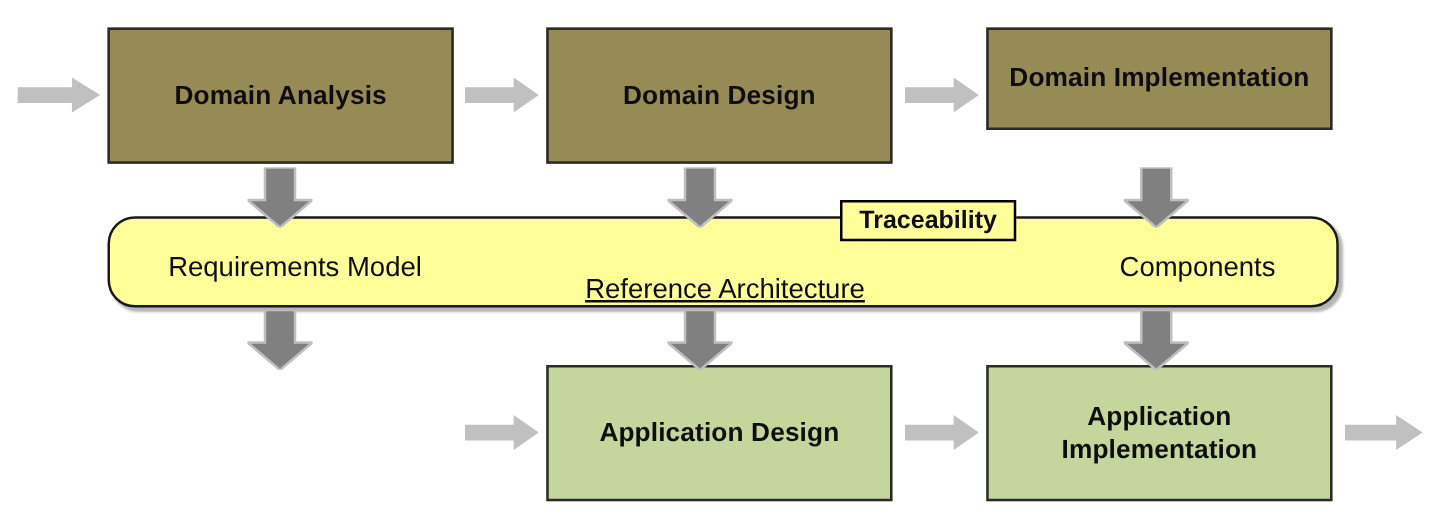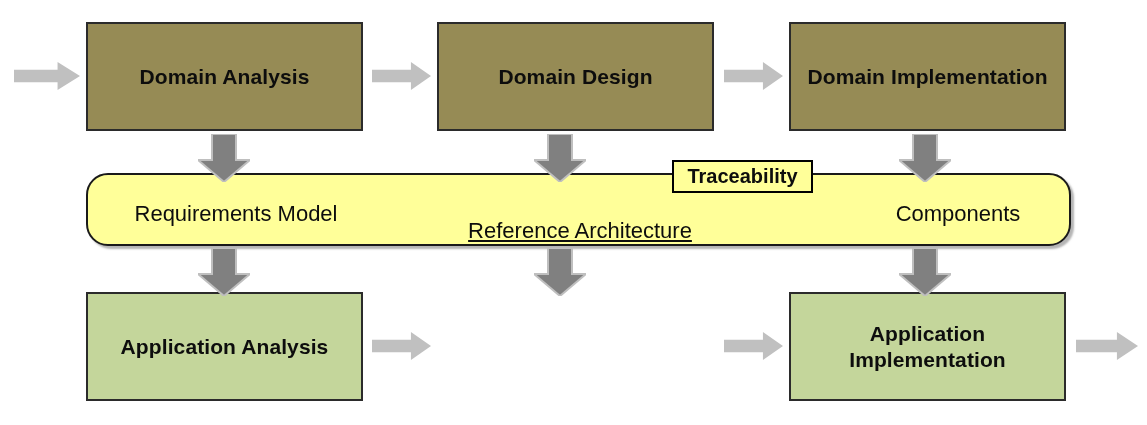--- a/index.html
+++ b/index.html
@@ -81,38 +81,38 @@
 <div id="diagram">
 
   <div class="pbox domain" id="box-domain-analysis" style="left: 86px; top: 22px; width: 277px; height: 109px;">
     <span>Domain Analysis</span>
   </div>
 
   <div class="pbox domain" id="box-domain-design" style="left: 437px; top: 22px; width: 277px; height: 109px;">
     <span>Domain Design</span>
   </div>
 
-  <div class="pbox domain" id="box-domain-implementation" style="left: 789px; top: 22px; width: 277px; height: 109px;">
+  <div class="pbox domain" id="box-domain-implementation" style="left: 789px; top: 22px; width: 277px; height: 82px;">
     <span>Domain Implementation</span>
   </div>
 
   <div id="artifact-band" style="left: 86px; top: 173px; width: 985px; height: 73px;"></div>
 
   <div class="artifact-label" id="label-requirements-model" style="top: 201px; left: 236px; width: auto; text-align: left; transform: translateX(-50%);">Requirements Model</div>
   <div class="artifact-label" id="label-reference-architecture" style="top: 218px; left: 580px; width: auto; text-align: left; transform: translateX(-50%); text-decoration: underline;">Reference Architecture</div>
   <div class="artifact-label" id="label-components" style="top: 201px; left: 925px; width: auto; text-align: left; transform: translateX(-50%); margin-left: 33px;">Components</div>
 
   <div id="traceability-box" style="left: 672px; top: 160px; width: 141px; height: 33px;">
     <span>Traceability</span>
   </div>
 
-  <div class="pbox app" id="box-application-analysis" style="left: 86px; top: 292px; width: 277px; height: 109px;">
-    <span>Application Analysis</span>
+
+  <div class="pbox app" id="box-application-design" style="left: 437px; top: 292px; width: 277px; height: 109px;">
+    <span>Application Design</span>
   </div>
-
 
   <div class="pbox app" id="box-application-implementation" style="left: 789px; top: 292px; width: 277px; height: 109px;">
     <span>Application Implementation</span>
   </div>
 
   <div id="arrow-layer">
       <div class="arrow-right" style="left: 14px; top: 62px; width: 66px; height: 28px;">
         <svg width="66" height="28" viewBox="0 0 100 40" preserveAspectRatio="none">
           <polygon points="0,11 66,11 66,0 100,20 66,40 66,29 0,29" fill="#C0C0C0"></polygon>
         </svg>

